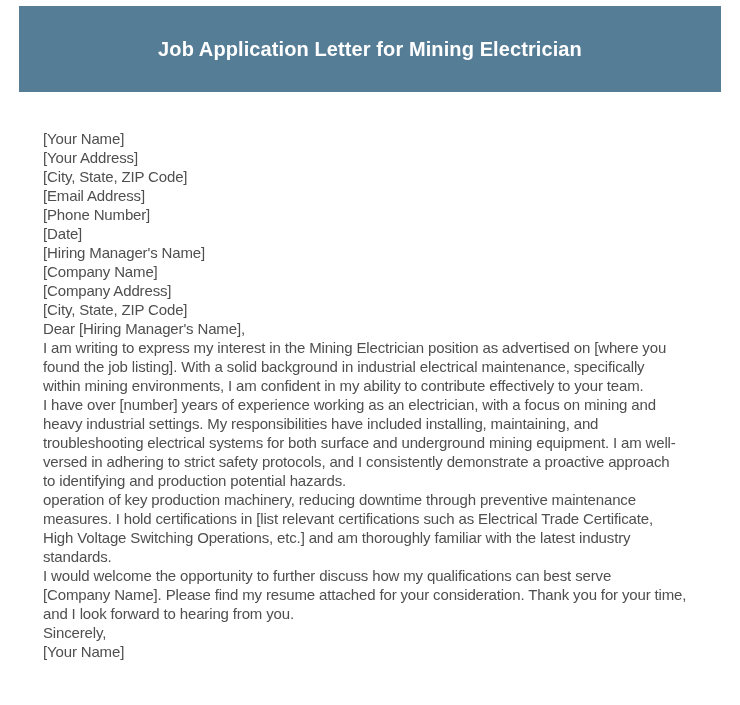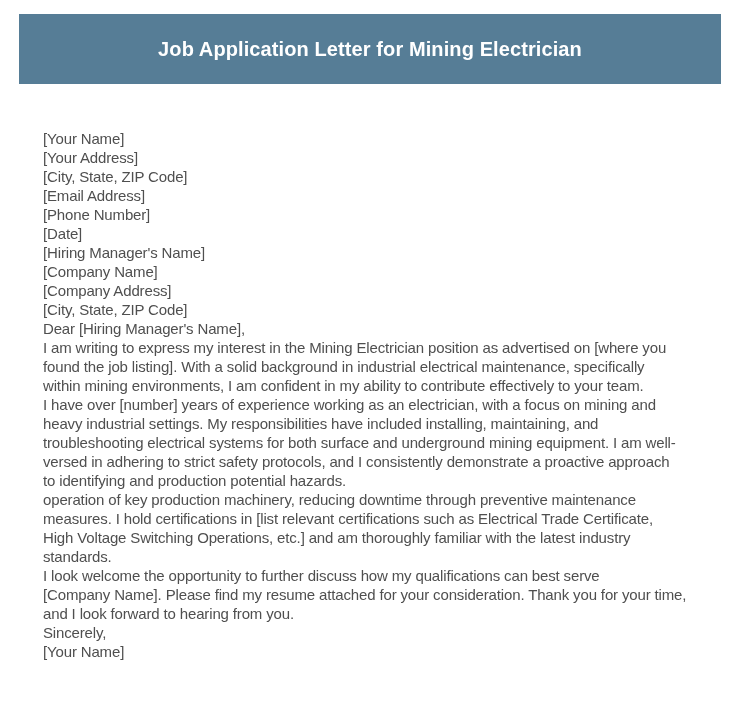--- a/index.html
+++ b/index.html
@@ -13,23 +13,23 @@
   }
   .page {
     position: relative;
     width: 740px;
     height: 705px;
     background: #ffffff;
   }
   .header-banner {
     position: absolute;
     left: 19px;
-    top: 14px;
+    top: 6px;
     width: 702px;
-    height: 70px;
+    height: 86px;
     background: #567D96;
     display: flex;
     align-items: center;
     justify-content: center;
   }
   .page-title {
     color: #ffffff;
     font-size: 20px;
     font-weight: bold;
     letter-spacing: 0.1px;
@@ -74,19 +74,19 @@
       <div class="letter-line">within mining environments, I am confident in my ability to contribute effectively to your team.</div>
       <div class="letter-line">I have over [number] years of experience working as an electrician, with a focus on mining and</div>
       <div class="letter-line">heavy industrial settings. My responsibilities have included installing, maintaining, and</div>
       <div class="letter-line">troubleshooting electrical systems for both surface and underground mining equipment. I am well-</div>
       <div class="letter-line">versed in adhering to strict safety protocols, and I consistently demonstrate a proactive approach</div>
       <div class="letter-line">to identifying and production potential hazards.</div>
       <div class="letter-line">operation of key production machinery, reducing downtime through preventive maintenance</div>
       <div class="letter-line">measures. I hold certifications in [list relevant certifications such as Electrical Trade Certificate,</div>
       <div class="letter-line">High Voltage Switching Operations, etc.] and am thoroughly familiar with the latest industry</div>
       <div class="letter-line">standards.</div>
-      <div class="letter-line">I look welcome the opportunity to further discuss how my qualifications can best serve</div>
+      <div class="letter-line">I would welcome the opportunity to further discuss how my qualifications can best serve</div>
       <div class="letter-line">[Company Name]. Please find my resume attached for your consideration. Thank you for your time,</div>
       <div class="letter-line">and I look forward to hearing from you.</div>
       <div class="letter-line">Sincerely,</div>
       <div class="letter-line">[Your Name]</div>
     </div>
 </div>
 
 </body></html>

